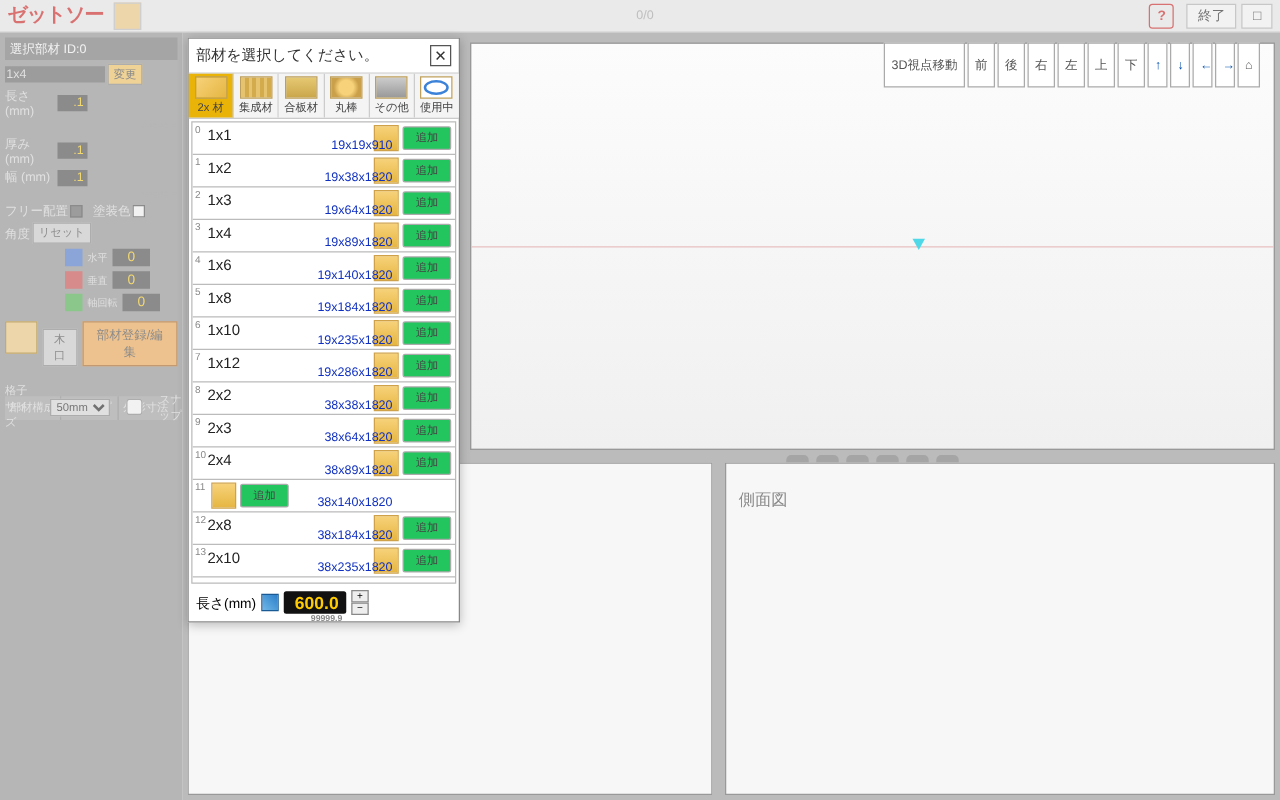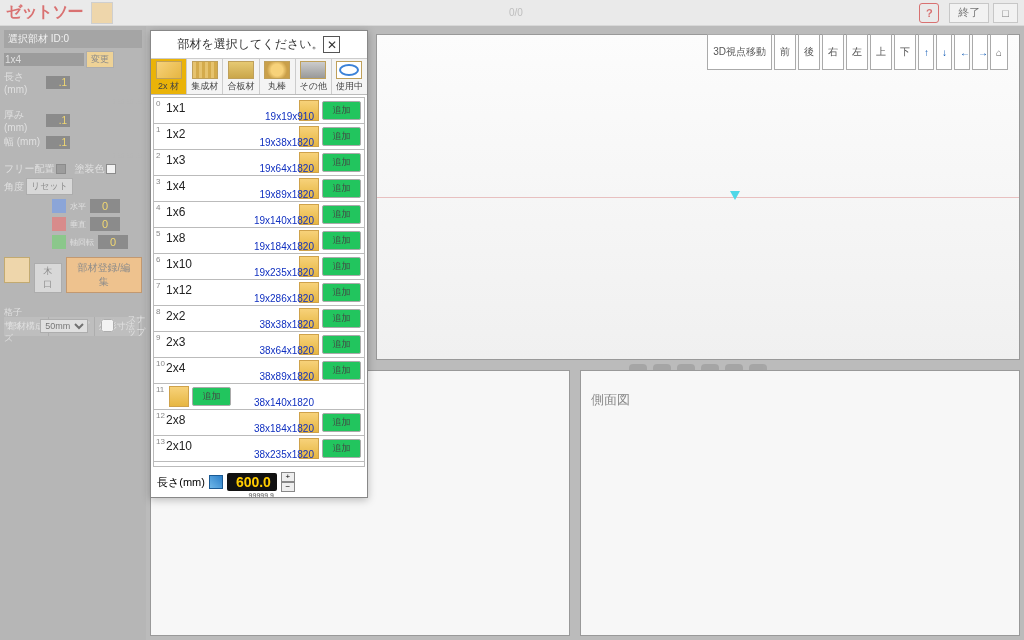--- a/index.html
+++ b/index.html
@@ -43,21 +43,21 @@
 .silhouettes{position:absolute;top:338px;left:55%;display:flex;gap:6px;opacity:.25}
 .silhouettes span{width:18px;height:24px;background:#666;border-radius:4px 4px 2px 2px;}
 
 
 .view-toolbar { position: absolute; top: 8px; right: 16px; height: 36px; display: flex; gap: 2px; z-index: 5; }
 .view-toolbar .tbtn { background: #fff; border: 1px solid #aaa; padding: 1px 5px; font-size: 10px; color: #555; }
 .view-toolbar .arrow { width: 16px; text-align: center; color: #0050b0; }
 
 
 .popup { position: absolute; top: 30px; left: 150px; width: 218px; height: 468px; background: #fff; border: 1px solid #888; box-shadow: 0 2px 8px rgba(0,0,0,.25); display: flex; flex-direction: column; z-index: 20; }
-.popup-head { display: flex; align-items: center; justify-content: center; padding: 5px 6px; font-size: 12px; color: #333; }
+.popup-head { display: flex; align-items: center; justify-content: space-between; padding: 5px 6px; font-size: 12px; color: #333; }
 .popup-head .close { width: 17px; height: 17px; border: 1px solid #555; display: flex; align-items: center; justify-content: center; font-size: 12px; cursor: pointer; background:#fff; }
 
 .cat-tabs { display: flex; border-top: 1px solid #ccc; border-bottom: 1px solid #bbb; }
 .cat-tab { flex: 1; display: flex; flex-direction: column; align-items: center; padding: 2px 0 1px; font-size: 9px; color: #444; cursor: pointer; border-right: 1px solid #ccc; background: #f4f4f4; }
 .cat-tab:last-child { border-right: none; }
 .cat-tab.active { background: #eab308; }
 .cat-tab .ic { width: 26px; height: 18px; margin-bottom: 1px; border: 1px solid #bfa05a; }
 .ic-2x { background: linear-gradient(135deg,#f7d27a,#e6b642); }
 .ic-glulam { background: repeating-linear-gradient(90deg,#e6c36f 0 3px,#d4ab4c 3px 6px); }
 .ic-ply { background: linear-gradient(#e6c973,#caa64a); }

